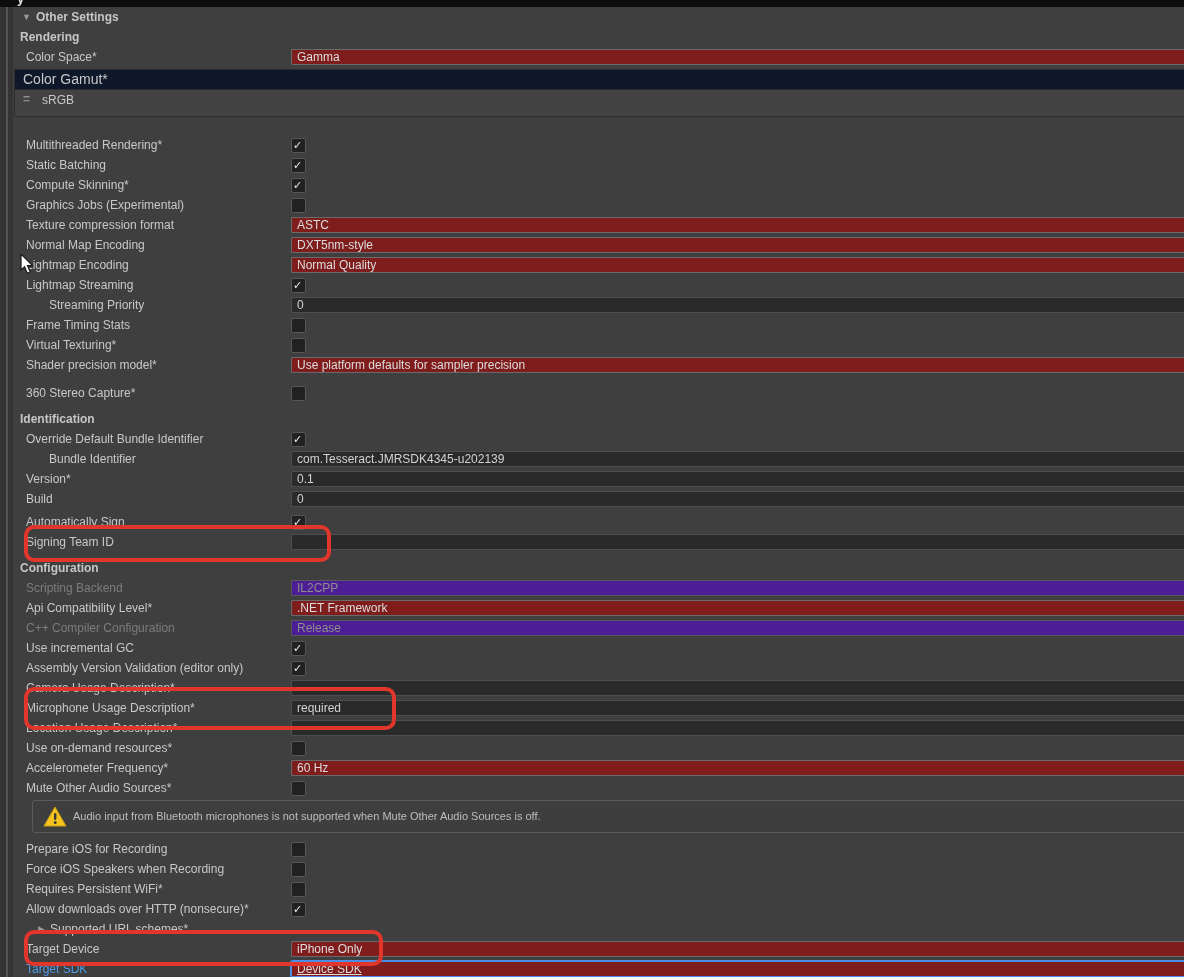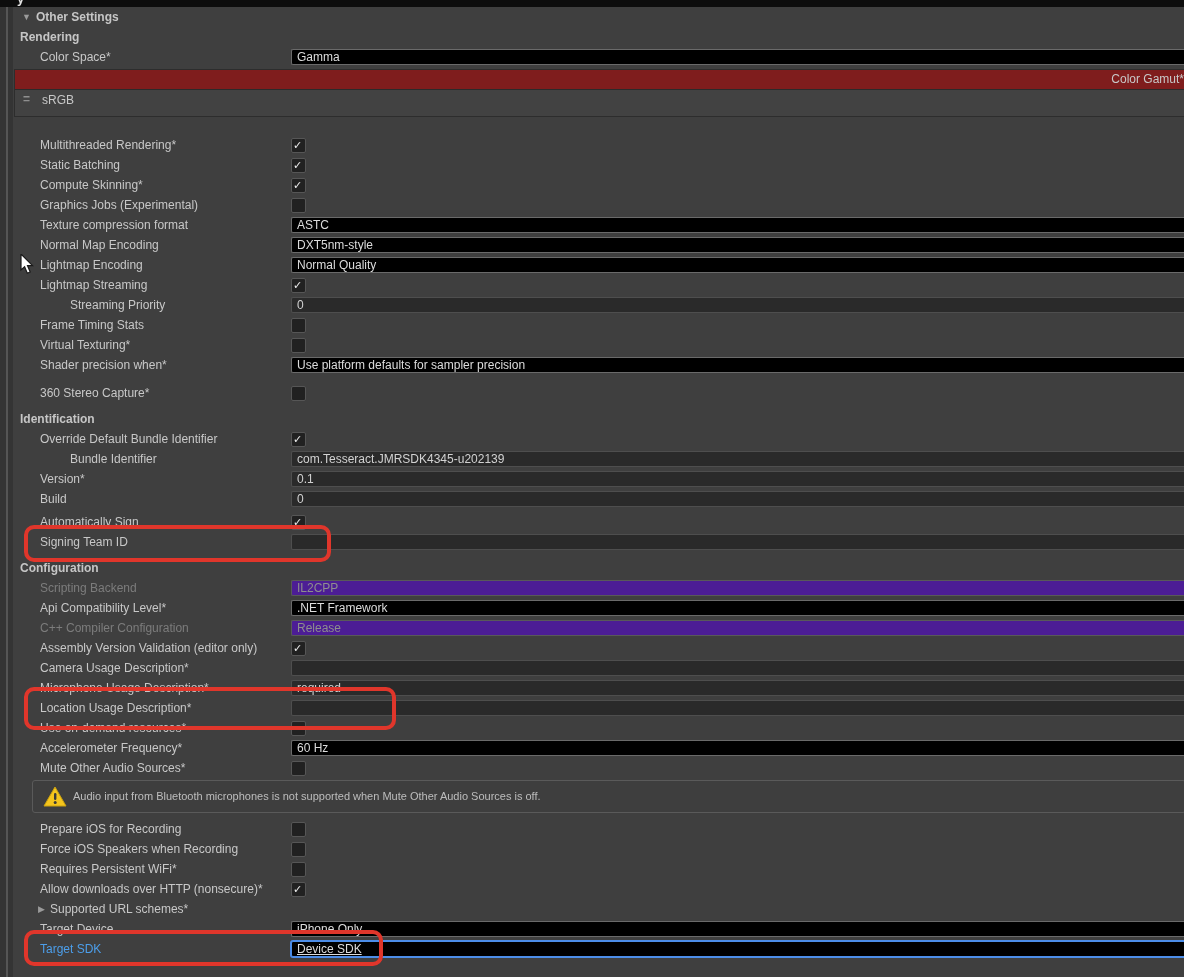--- a/index.html
+++ b/index.html
@@ -12,42 +12,42 @@
   
   .top-bar{position:absolute;left:0;top:0;width:100%;height:7px;background:#0d0d0d;overflow:hidden;z-index:5;}
   .top-bar .clip-glyph{position:absolute;left:17px;top:-9px;font-size:13px;font-weight:bold;color:#e2e2e2;}
   .left-strip{position:absolute;left:0;top:7px;width:13px;bottom:0;background:#343434;z-index:4;}
   .left-strip::before{content:"";position:absolute;left:6px;top:0;bottom:0;width:2px;background:#555;}
   .panel{position:absolute;left:13px;top:7px;right:0;bottom:0;overflow:hidden;}
 
   
   .row{position:relative;height:20px;}
   .label{position:absolute;top:0;line-height:20px;font-size:12px;color:#c8c8c8;white-space:nowrap;}
-  .lab0{left:7px}.lab1{left:27px}.lab2{left:57px}
+  .lab0{left:7px}.lab1{left:13px}.lab2{left:36px}
   .bold{font-weight:bold;color:#c6c6c6;}
   .dim{color:#7c7c7c;}
   .accent-label{color:#4c9eea;}
   .tri{position:absolute;top:0;line-height:20px;font-size:9px;color:#9a9a9a;}
 
   .field{position:absolute;left:278px;right:0;top:2px;height:16px;font-size:12px;line-height:15px;
          padding-left:5px;white-space:nowrap;overflow:hidden;box-sizing:border-box;}
-  .dropdown{background:#000000;border:1px solid #6a6a6a;border-right:none;border-radius:2px 0 0 2px;color:#dcdcdc;}
+  .dropdown{background:#7f1d1d;border:1px solid #6a6a6a;border-right:none;border-radius:2px 0 0 2px;color:#dcdcdc;}
   .dropdown.disabled{background:#4c1d95;border-color:#595959;color:#8e8e8e;}
   .dropdown.accent{border-color:#4c8de8;box-shadow:0 0 0 1px #4c8de8;text-decoration:underline;}
   .textfield{background:#2a2a2a;border:1px solid #4e4e4e;border-right:none;border-radius:2px 0 0 2px;color:#d2d2d2;}
 
   .checkbox{position:absolute;left:278px;top:3px;width:13px;height:13px;background:#212121;
             border:1px solid #565656;border-radius:2px;box-sizing:content-box;}
   .checkbox.checked::after{content:"✓";position:absolute;left:1px;top:0px;font-size:11px;line-height:13px;
             color:#ededed;font-weight:bold;}
 
   
   .gamut-box{position:absolute;left:1px;right:0;top:0;bottom:0;border:1px solid #2d2d2d;border-right:none;box-sizing:border-box;}
-  .gamut-header{height:19px;background:#7f1d1d;border-bottom:1px solid #2b2b2b;line-height:19px;padding-left:8px;
-            font-size:12px;color:#c8c8c8;text-align:right;}
+  .gamut-header{height:19px;background:#0f172a;border-bottom:1px solid #2b2b2b;line-height:19px;padding-left:8px;
+            font-size:14px;color:#c8c8c8;}
   .gamut-body{position:relative;height:26px;background:#424242;}
   .gamut-item{position:relative;height:21px;line-height:21px;}
   .drag-handle{position:absolute;left:8px;top:0;line-height:19px;font-size:12px;color:#8f8f8f;font-weight:bold;}
   .gamut-item .item-label{position:absolute;left:27px;top:0;line-height:21px;font-size:12px;color:#c8c8c8;}
 
   
   .warn-box{position:absolute;left:19px;right:-2px;top:0;bottom:0;background:#3e3e3e;border:1px solid #5a5a5a;border-radius:3px;box-sizing:border-box;}
   .warn-icon{position:absolute;left:10px;top:5px;}
   .warn-text{position:absolute;left:40px;top:0;line-height:30px;font-size:11px;color:#bdbdbd;white-space:nowrap;}
 
@@ -128,21 +128,21 @@
     </div>
     <div class="row">
       <span class="label lab1">Frame Timing Stats</span>
       <div class="checkbox"></div>
     </div>
     <div class="row">
       <span class="label lab1">Virtual Texturing*</span>
       <div class="checkbox"></div>
     </div>
     <div class="row">
-      <span class="label lab1">Shader precision when*</span>
+      <span class="label lab1">Shader precision model*</span>
       <div class="field dropdown">Use platform defaults for sampler precision</div>
     </div>
     <div class="row" style="margin-top: 8px;">
       <span class="label lab1">360 Stereo Capture*</span>
       <div class="checkbox"></div>
     </div>
     <div class="row" style="margin-top: 6px;">
       <span class="label lab0 bold">Identification</span>
     </div>
     <div class="row">
@@ -176,20 +176,24 @@
       <span class="label lab1 dim">Scripting Backend</span>
       <div class="field dropdown disabled">IL2CPP</div>
     </div>
     <div class="row">
       <span class="label lab1">Api Compatibility Level*</span>
       <div class="field dropdown">.NET Framework</div>
     </div>
     <div class="row">
       <span class="label lab1 dim">C++ Compiler Configuration</span>
       <div class="field dropdown disabled">Release</div>
+    </div>
+    <div class="row">
+      <span class="label lab1">Use incremental GC</span>
+      <div class="checkbox checked"></div>
     </div>
     <div class="row">
       <span class="label lab1">Assembly Version Validation (editor only)</span>
       <div class="checkbox checked"></div>
     </div>
     <div class="row">
       <span class="label lab1">Camera Usage Description*</span>
       <div class="field textfield"></div>
     </div>
     <div class="row">

